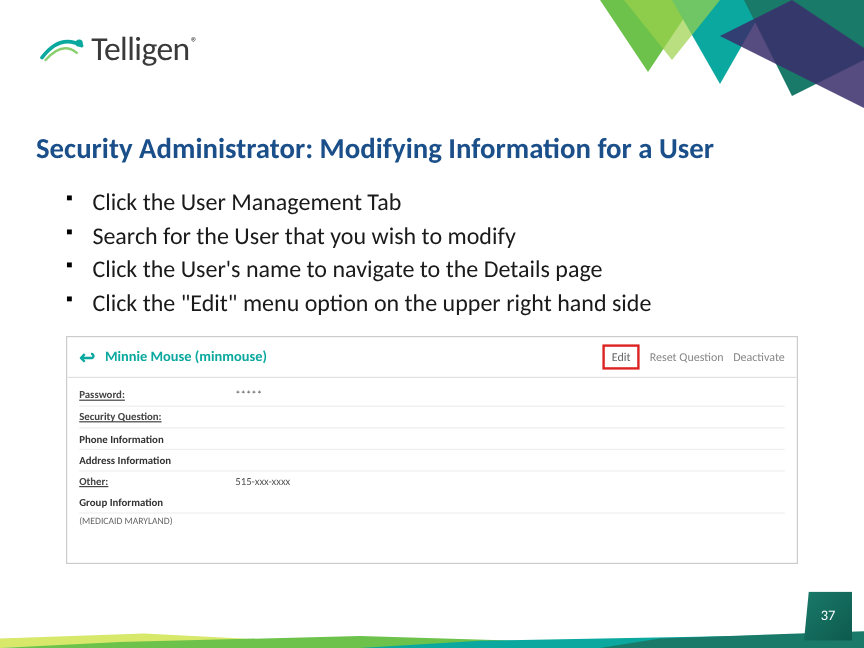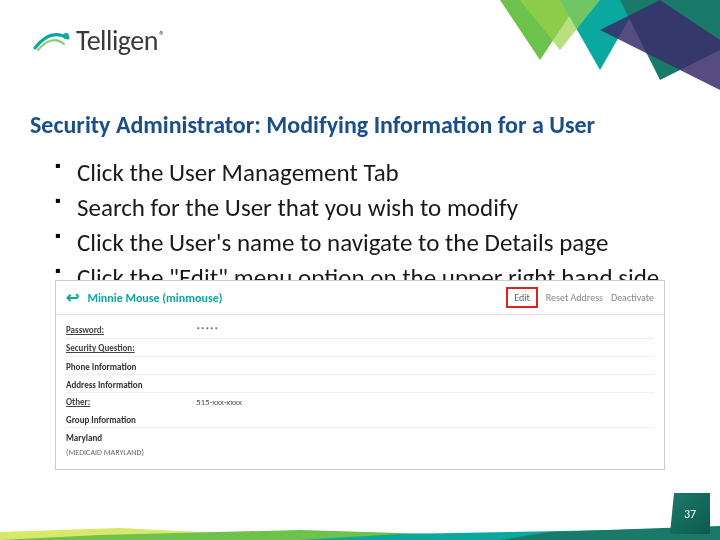--- a/index.html
+++ b/index.html
@@ -50,21 +50,21 @@
     font-weight: 700;
   }
   .bullets {
     position: absolute;
     top: 155px;
     left: 55px;
     right: 30px;
     list-style: none;
   }
   .bullets li {
-    font-size: 25px;
+    font-size: 20px;
     color: #1a1a1a;
     line-height: 1.4;
     position: relative;
     padding-left: 22px;
   }
   .bullets li::before {
     content: "\25AA";
     position: absolute;
     left: 0;
     top: 0;
@@ -195,41 +195,40 @@
   <li>Click the User's name to navigate to the Details page</li>
   <li>Click the "Edit" menu option on the upper right hand side</li>
 </ul>
 
 <div class="screenshot">
   <div class="scr-header">
     <span class="scr-back">↩</span>
     <span class="scr-user">Minnie Mouse (minmouse)</span>
     <div class="scr-actions">
       <span class="scr-edit-box">Edit</span>
-      <span>Reset Address</span>
+      <span>Reset Question</span>
       <span>Deactivate</span>
     </div>
   </div>
   <div class="scr-body">
     <div class="scr-row">
       <div class="scr-row-label">Password:</div>
       <div class="scr-row-val">*****</div>
     </div>
     <div class="scr-row">
       <div class="scr-row-label">Security Question:</div>
       <div class="scr-row-val"></div>
     </div>
     <div class="scr-section">Phone Information</div>
     <div class="scr-section">Address Information</div>
     <div class="scr-row" style="border-bottom:none">
       <div class="scr-row-label">Other:</div>
       <div class="scr-row-val">515-xxx-xxxx</div>
     </div>
     <div class="scr-section">Group Information</div>
-    <div class="scr-section" style="border-bottom:none">Maryland</div>
     <div class="scr-small">(MEDICAID MARYLAND)</div>
   </div>
 </div>
 
 <svg class="bottom-bar" viewBox="0 0 720 20" preserveAspectRatio="none">
   <polygon points="0,12 120,8 240,14 0,20" fill="#d7e86b"></polygon>
   <polygon points="100,15 300,10 500,16 720,12 720,20 0,20" fill="#6cc24a"></polygon>
   <polygon points="400,14 720,8 720,20 300,20" fill="#0aa89e"></polygon>
   <polygon points="550,12 720,6 720,20 500,20" fill="#1a7a6a"></polygon>
 </svg>

